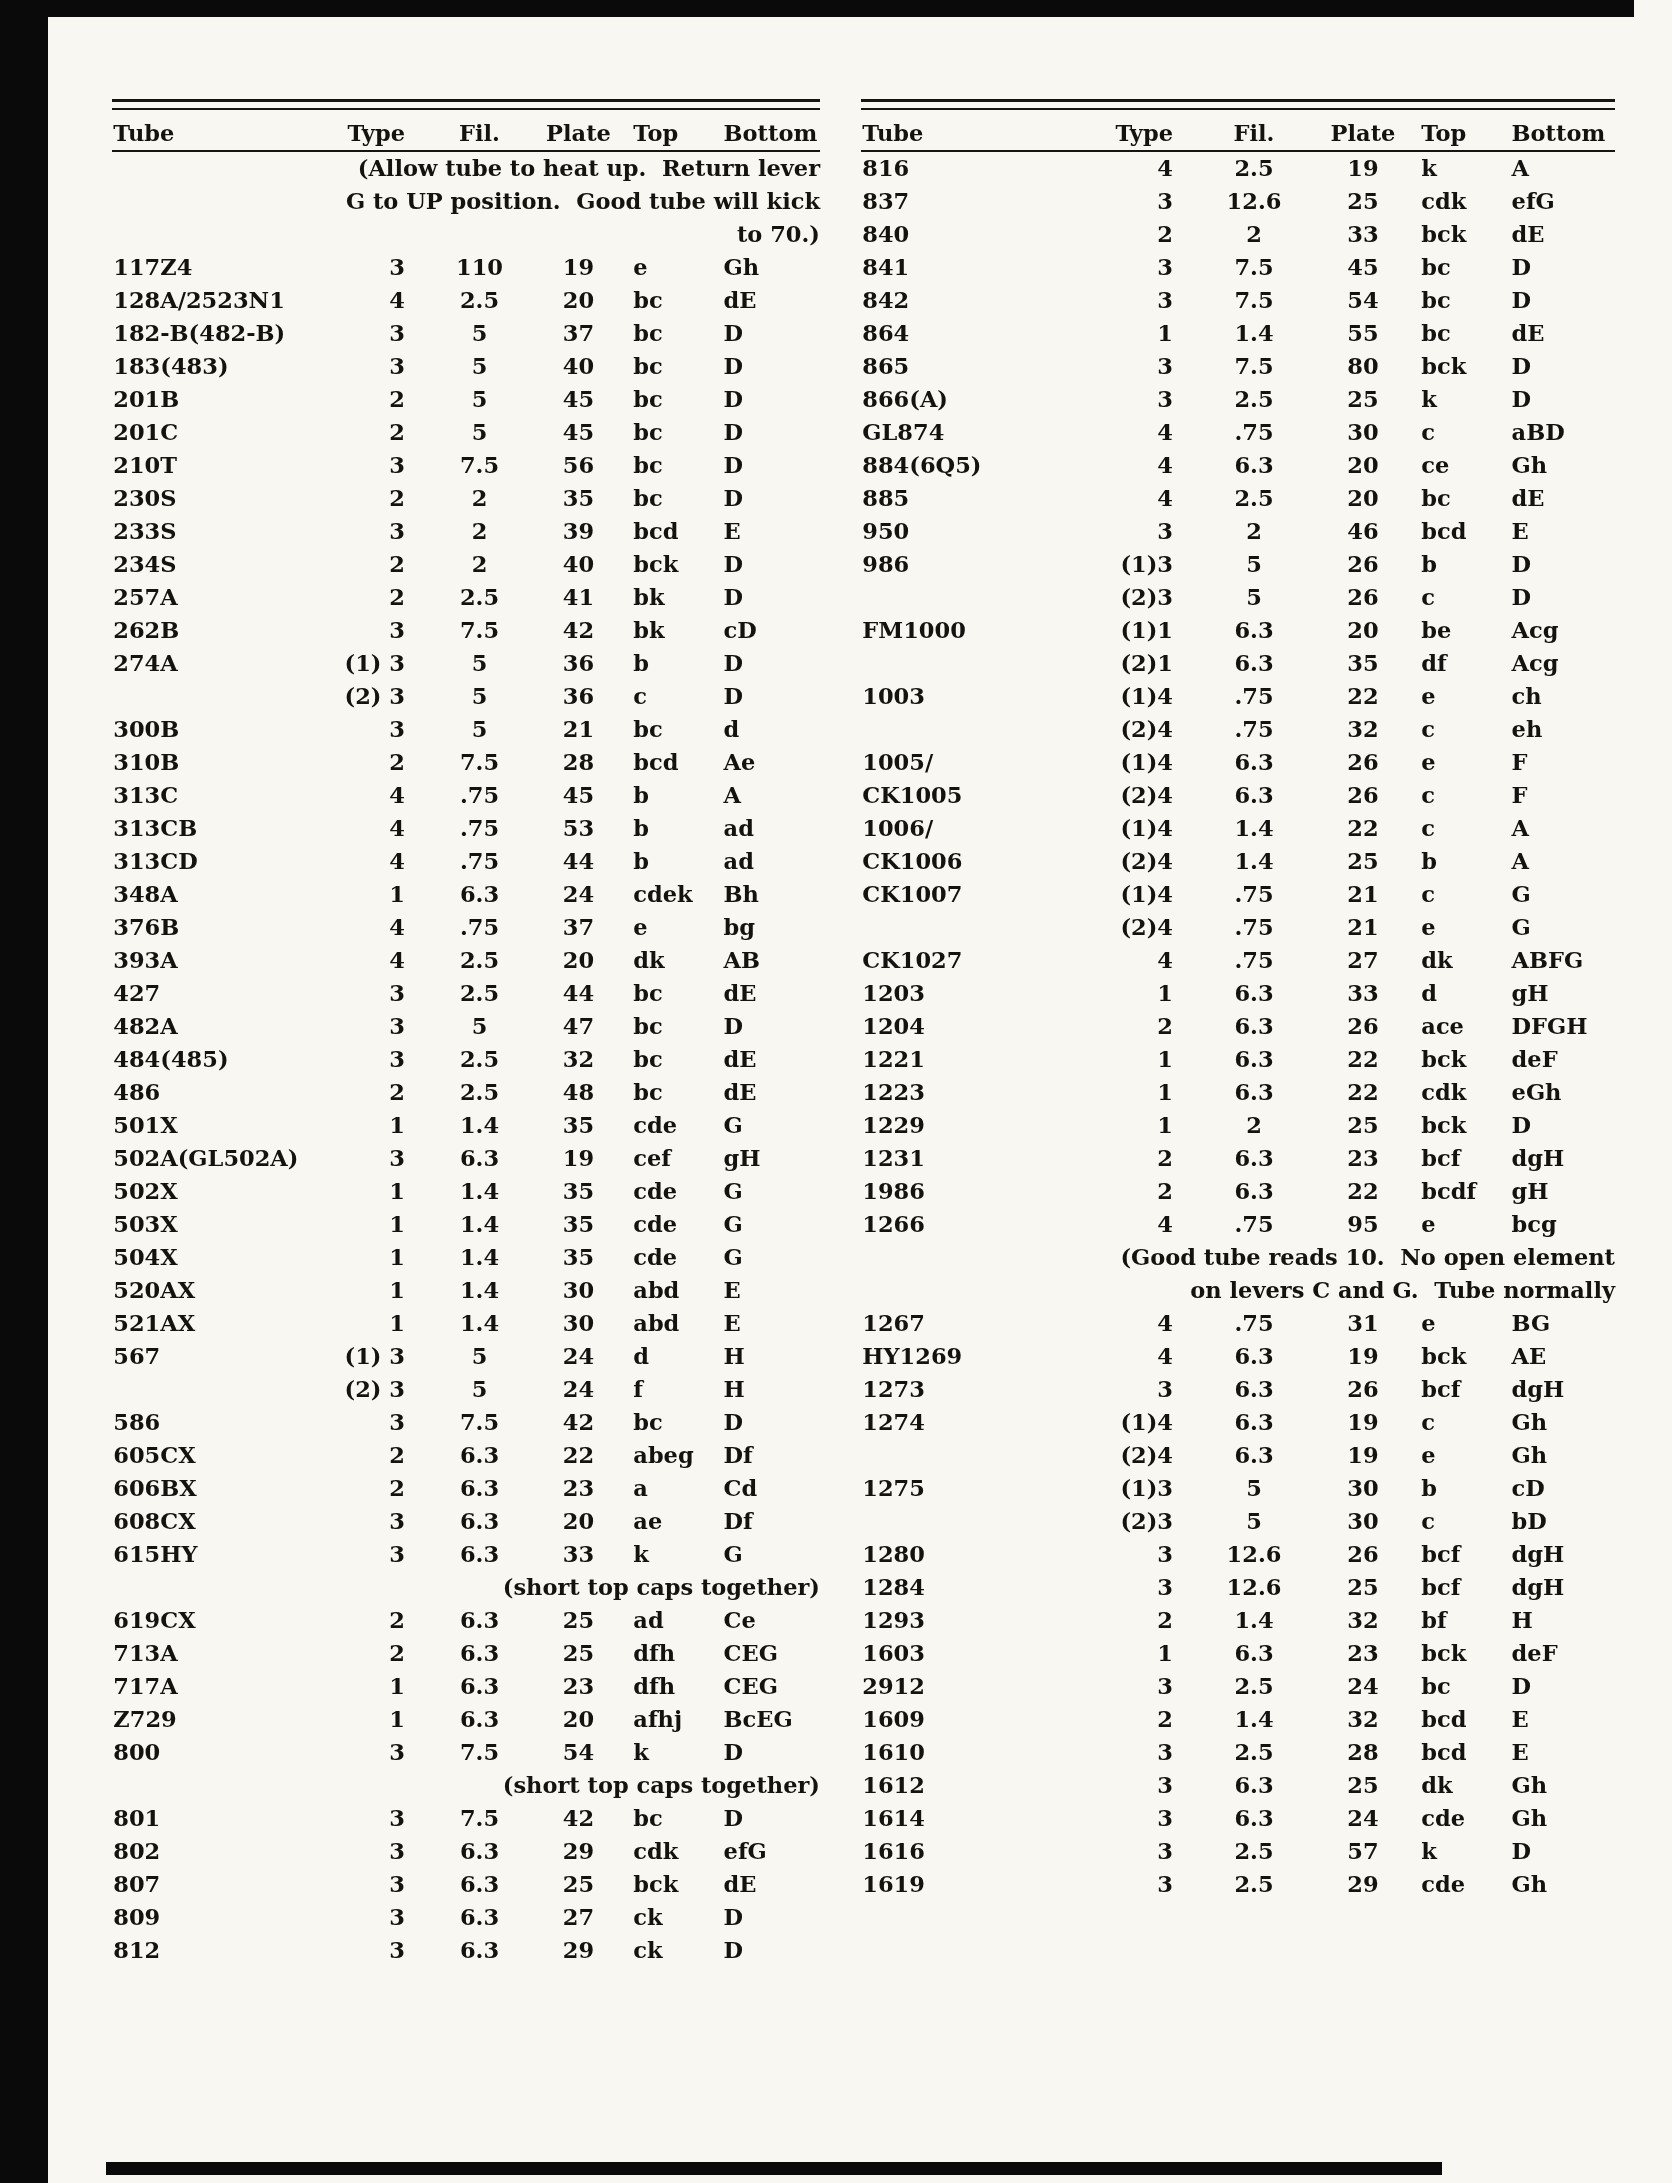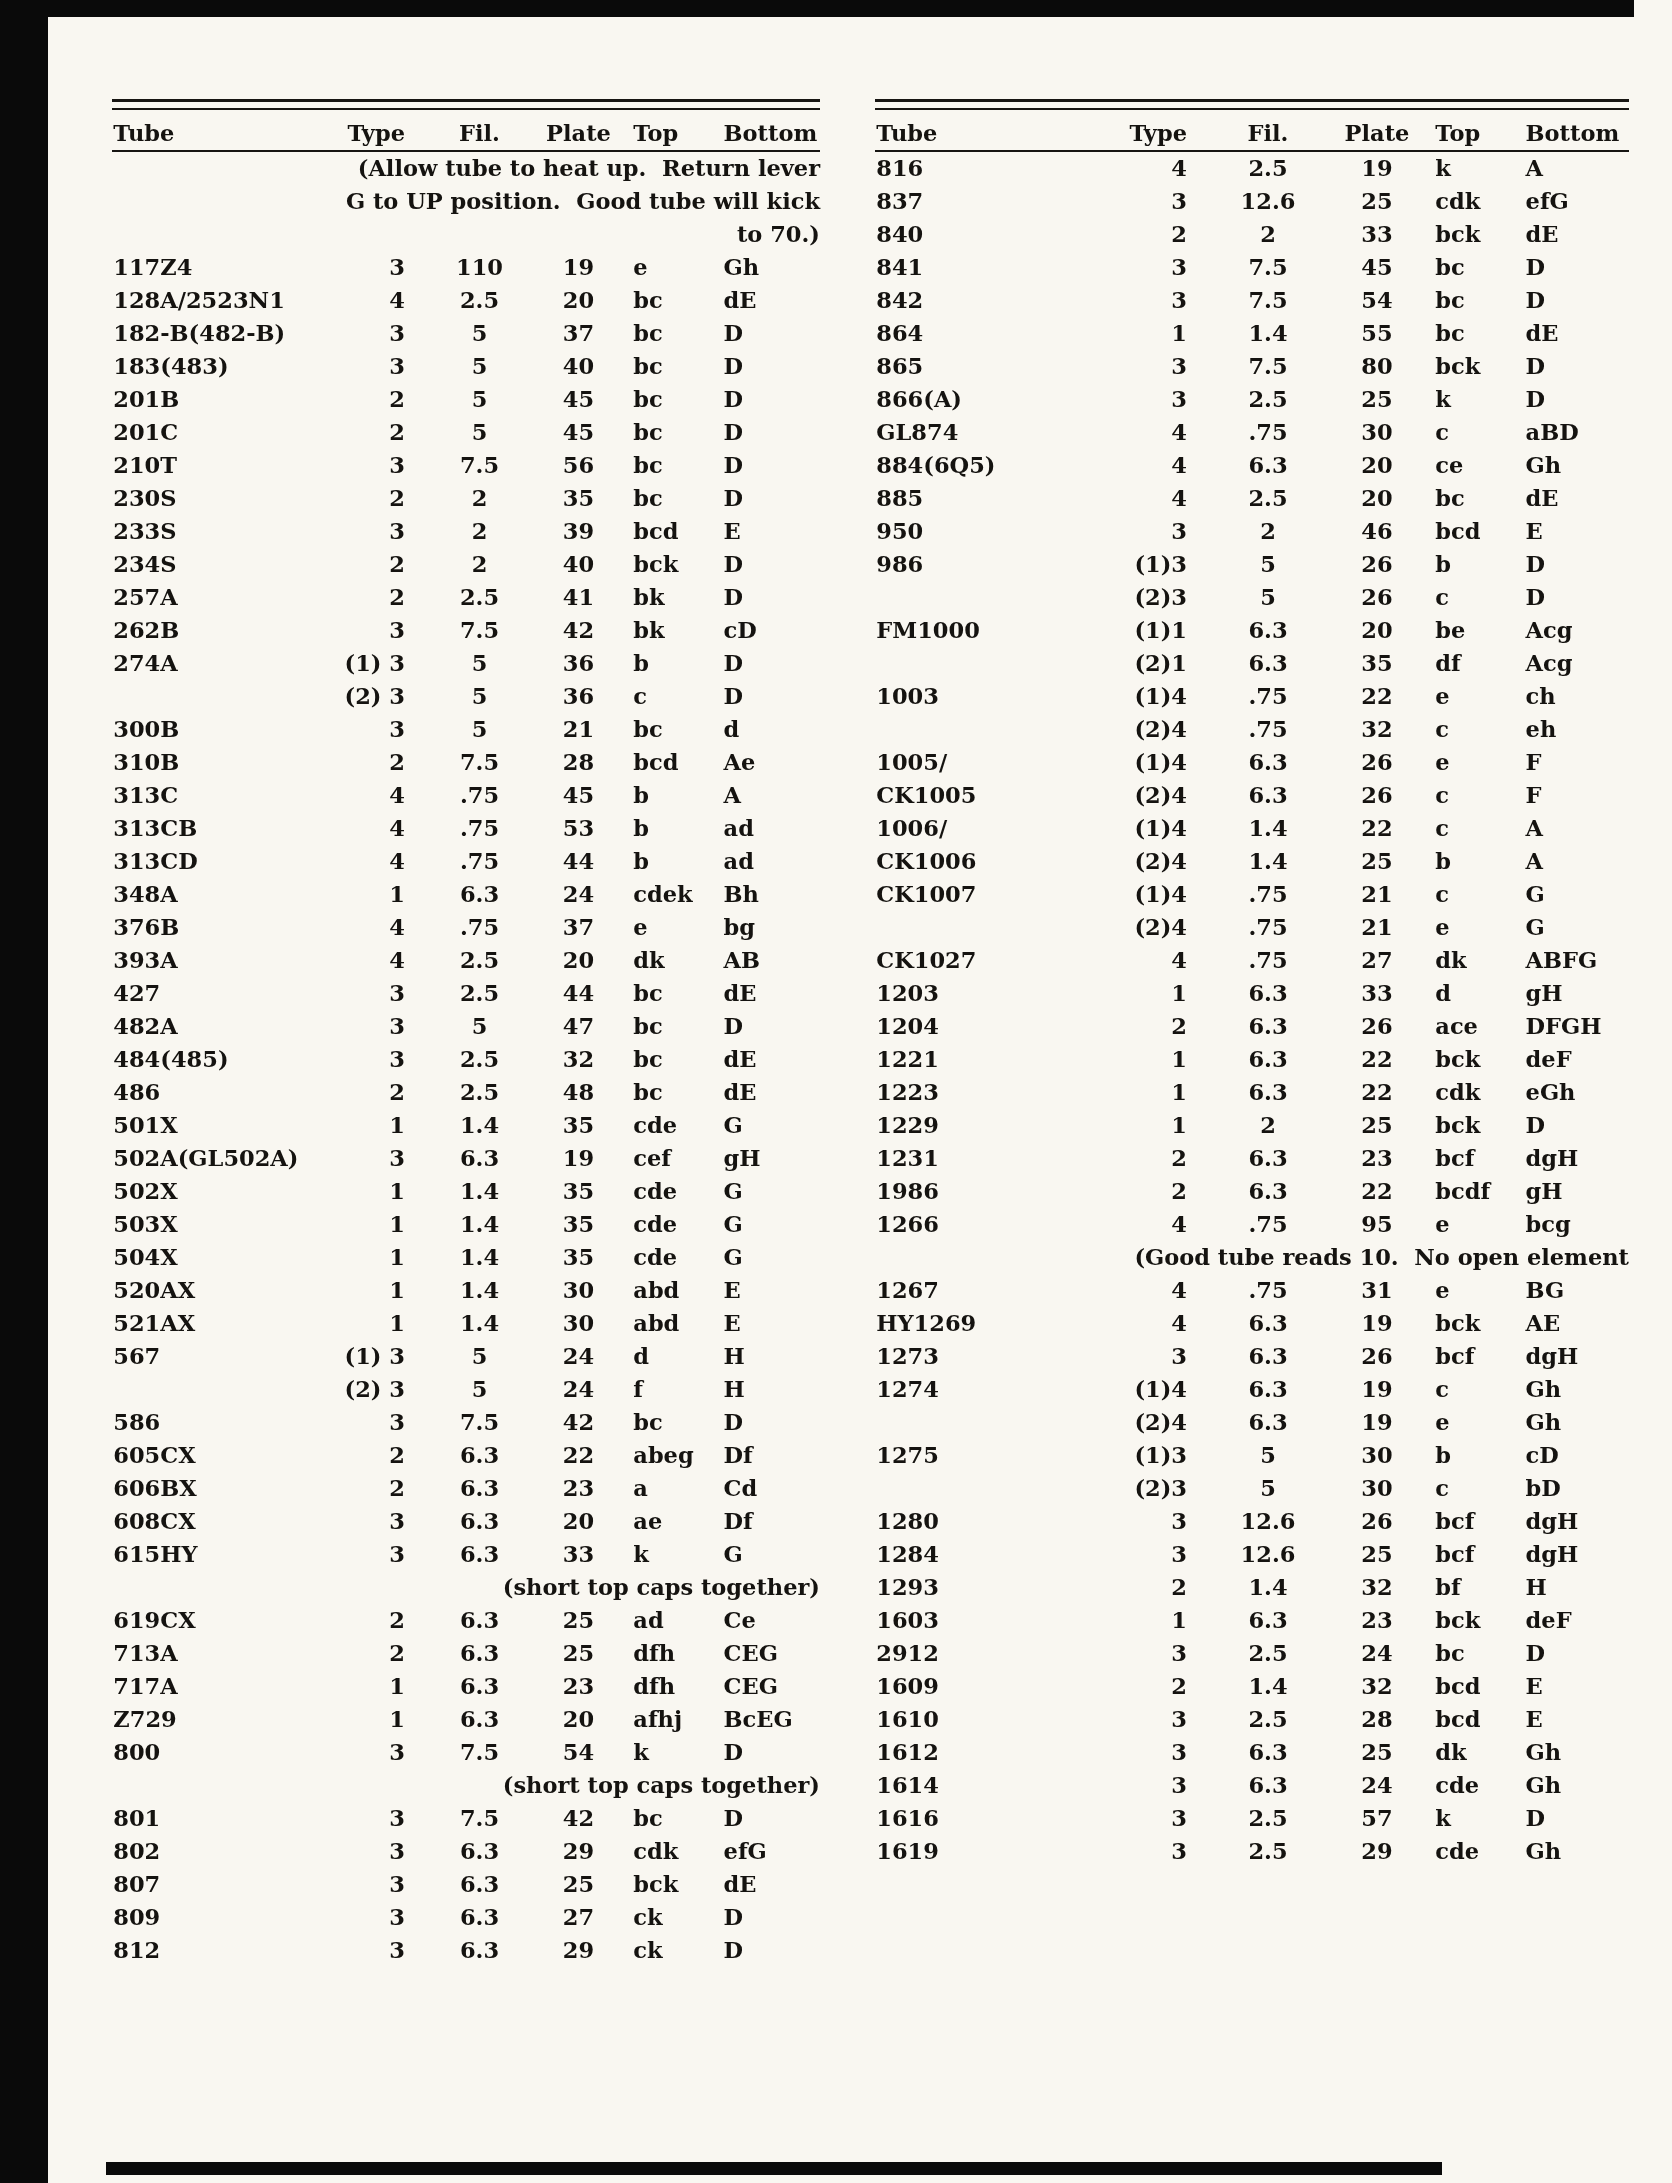--- a/index.html
+++ b/index.html
@@ -16,21 +16,21 @@
     color: #151310;
     overflow: hidden;
   }
   
   .edge-top    { position: absolute; left: 0; top: 0; width: 1634px; height: 17px; background: #0a0a0a; }
   .edge-left   { position: absolute; left: 0; top: 0; width: 48px; height: 2183px; background: #0a0a0a; }
   .edge-bottom { position: absolute; left: 106px; top: 2162px; width: 1336px; height: 13.2px; background: #0a0a0a; }
 
   .content {
     position: absolute; left: 112px; top: 99px;
-    display: flex; gap: 55px;
+    display: flex; gap: 41px;
   }
   .tube-table { font-size: 22.5px; }
   .t-left  { --cols: 225px 93px 99px 99px 93px 99px; width: 708px; }
   .t-right { --cols: 218px 119px 112px 106px 93px 106px; width: 754px; }
 
   .table-rule {
     height: 6px;
     border-top: 3.3px solid #171512;
     border-bottom: 2px solid #171512;
   }
@@ -753,20 +753,21 @@
         </div>
         <div class="trow">
           <div class="cell c0">1266</div>
           <div class="cell c1">4</div>
           <div class="cell c2">.75</div>
           <div class="cell c3">95</div>
           <div class="cell c4">e</div>
           <div class="cell c5">bcg</div>
         </div>
         <div class="note-line">(Good tube reads 10.  No open element</div>
+        <div class="note-line">on levers C and G.  Tube normally</div>
         <div class="trow">
           <div class="cell c0">1267</div>
           <div class="cell c1">4</div>
           <div class="cell c2">.75</div>
           <div class="cell c3">31</div>
           <div class="cell c4">e</div>
           <div class="cell c5">BG</div>
         </div>
         <div class="trow">
           <div class="cell c0">HY1269</div>

